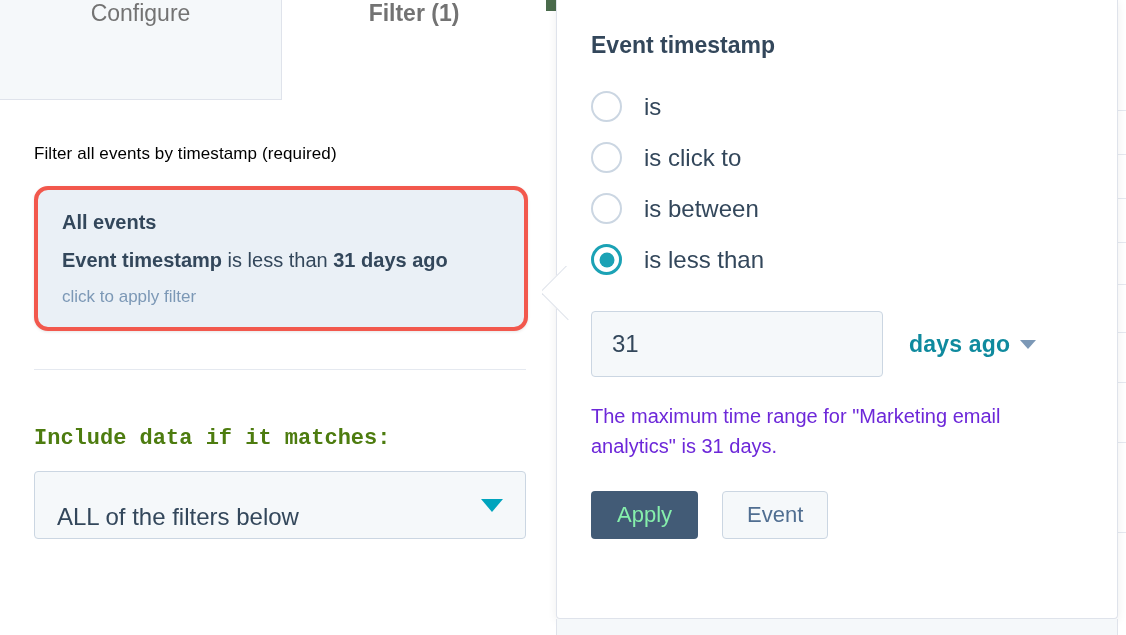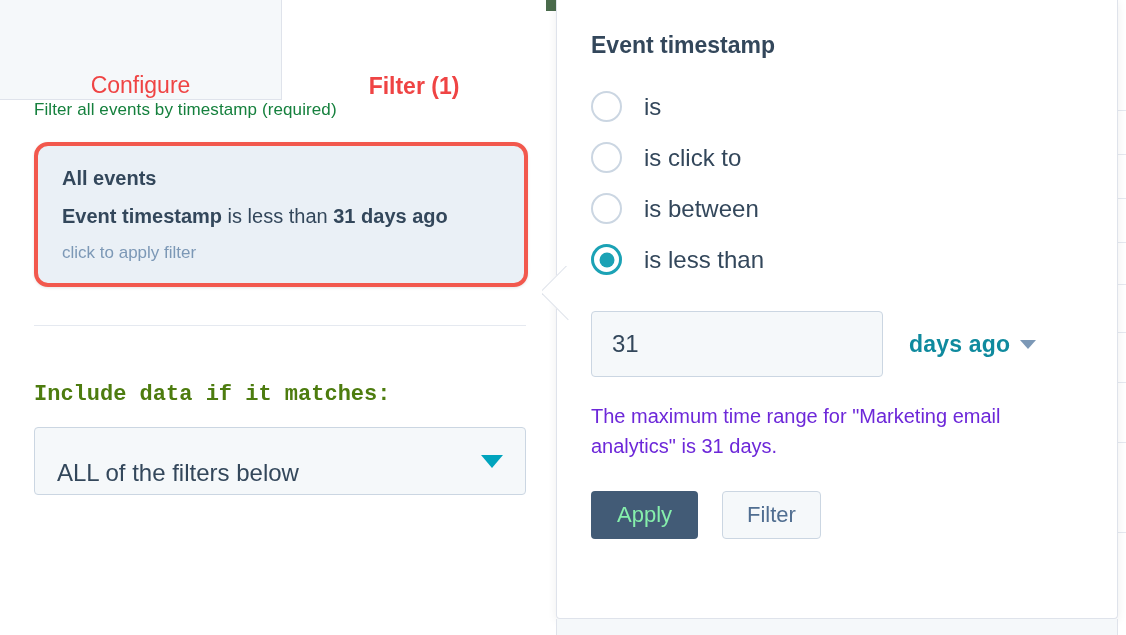--- a/index.html
+++ b/index.html
@@ -56,24 +56,24 @@
   .tabbar {
     position: relative;
     height: 100px;
     border-bottom: 1px solid #e5e9f0;
   }
   .tab {
     position: absolute;
     top: 0;
     height: 100px;
     display: flex;
-    align-items: flex-end;
+    align-items: flex-start;
     justify-content: center;
     font-size: 23px;
-    color: #ef4444;
+    color: #737373;
     cursor: pointer;
     user-select: none;
   }
   .tab-configure {
     left: 0;
     width: 282px;
     background: #f5f8fa;
     border-right: 1px solid #dfe3eb;
     border-bottom: 1px solid #dfe3eb;
     font-weight: 400;
@@ -84,22 +84,23 @@
     background: #ffffff;
     font-weight: 700;
   }
 
   .left-body {
     position: relative;
     padding: 0 34px;
   }
 
   .section-label {
+    margin-top: 44px;
     font-size: 17px;
-    color: #15803d;
+    color: #000000;
     letter-spacing: 0.1px;
   }
 
   
   .filter-card-wrap {
     position: relative;
     margin-top: 22px;
     width: 494px;
   }
   .filter-card {
@@ -427,18 +428,18 @@
       <span class="unit-select">
         <span class="unit-text">days ago</span>
         <span class="unit-caret"></span>
       </span>
     </div>
 
     <div class="help-text">The maximum time range for "Marketing email analytics" is 31 days.</div>
 
     <div class="btn-row">
       <button class="btn btn-apply">Apply</button>
-      <button class="btn btn-cancel">Filter</button>
+      <button class="btn btn-cancel">Event</button>
     </div>
   </div>
 
   <div class="bottom-strip"></div>
 </div>
 
 </body></html>

